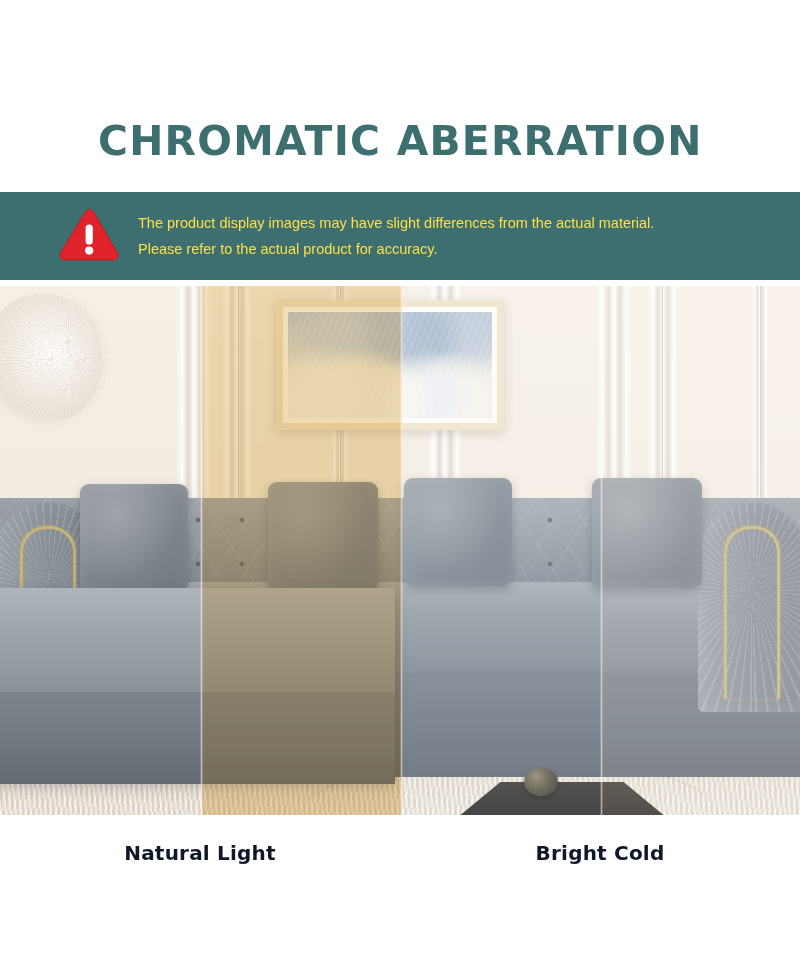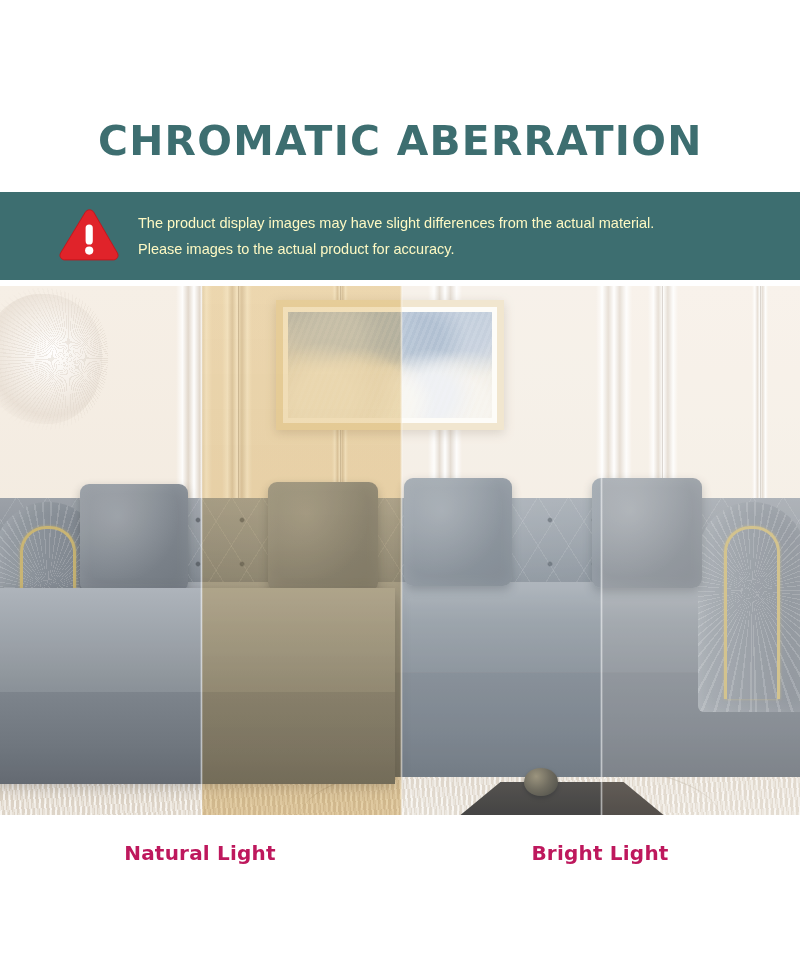--- a/index.html
+++ b/index.html
@@ -31,21 +31,21 @@
     position:absolute;left:0;top:192px;width:800px;height:88px;
     background:#3d6e70;
     display:flex;align-items:center;
   }
   .notice-icon{
     width:62px;height:56px;margin-left:58px;margin-right:18px;
     position:relative;flex:none;
   }
   .notice-icon svg{display:block;width:62px;height:56px;}
   .notice-text{
-    color:#fef9c3;
+    color:#fde047;
     font-size:14.5px;
     line-height:26px;
     font-family:"Liberation Sans", sans-serif;
   }
   .notice-text div{white-space:nowrap;}
 
   
   .photo{
     position:absolute;left:0;top:286px;width:800px;height:529px;
     overflow:hidden;background:#ece4d8;
@@ -280,42 +280,42 @@
   .s1{left:200px;} .s2{left:400px;} .s3{left:600px;}
 
   
   .labels{
     position:absolute;left:0;top:832px;width:800px;height:42px;
     display:flex;
   }
   .label{
     flex:1 1 0;display:flex;align-items:center;justify-content:center;
     font-family:"DejaVu Sans", sans-serif;
-    font-weight:bold;font-size:20px;color:#be185d;
+    font-weight:bold;font-size:20px;color:#0f172a;
     letter-spacing:.2px;
   }
 </style>
 </head>
 <body>
 
 <div class="title-wrap">
   <div class="title">CHROMATIC ABERRATION</div>
 </div>
 
 <div class="notice">
   <div class="notice-icon">
     <svg viewBox="0 0 62 56" aria-hidden="true">
       <path d="M27.3 4.2 L2.6 45.0 a4.6 4.6 0 0 0 3.9 6.9 h49.0 a4.6 4.6 0 0 0 3.9 -6.9 L35.7 4.2 a4.9 4.9 0 0 0 -8.4 0 Z" fill="#e0232a" stroke="#c3161d" stroke-width="1"></path>
       <rect x="27.6" y="16.5" width="7.2" height="20" rx="3.6" fill="#ffffff"></rect>
       <circle cx="31.2" cy="42.6" r="4.1" fill="#ffffff"></circle>
     </svg>
   </div>
   <div class="notice-text">
     <div>The product display images may have slight differences from the actual material.</div>
-    <div>Please images to the actual product for accuracy.</div>
+    <div>Please refer to the actual product for accuracy.</div>
   </div>
 </div>
 
 <div class="photo">
   <div class="scene">
 
     <div class="wall"></div>
     <div class="mould m1"></div>
     <div class="mould m2"></div>
     <div class="mould m3"></div>
@@ -374,14 +374,14 @@
   <div class="tint tint-cold"></div>
   <div class="tint tint-bright"></div>
 
   <div class="seam s1"></div>
   <div class="seam s2"></div>
   <div class="seam s3"></div>
 </div>
 
 <div class="labels">
   <div class="label">Natural Light</div>
-  <div class="label">Bright Light</div>
+  <div class="label">Bright Cold</div>
 </div>
 
 </body></html>

